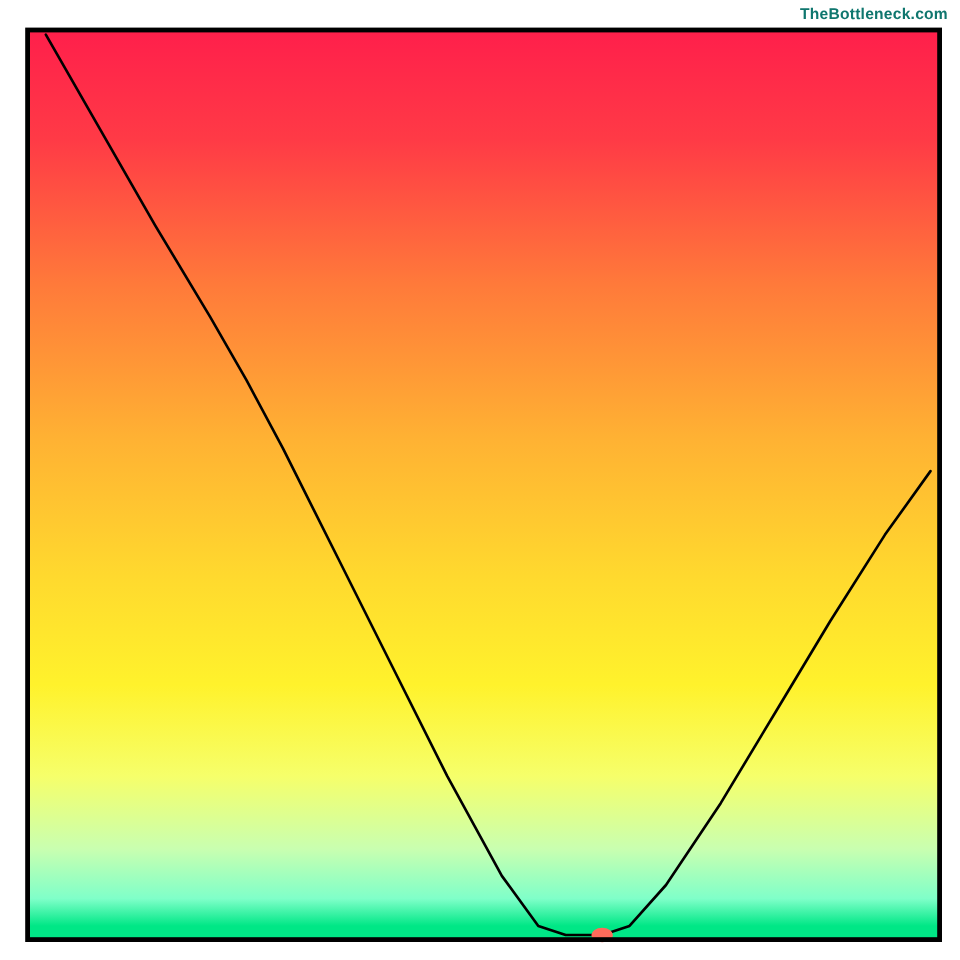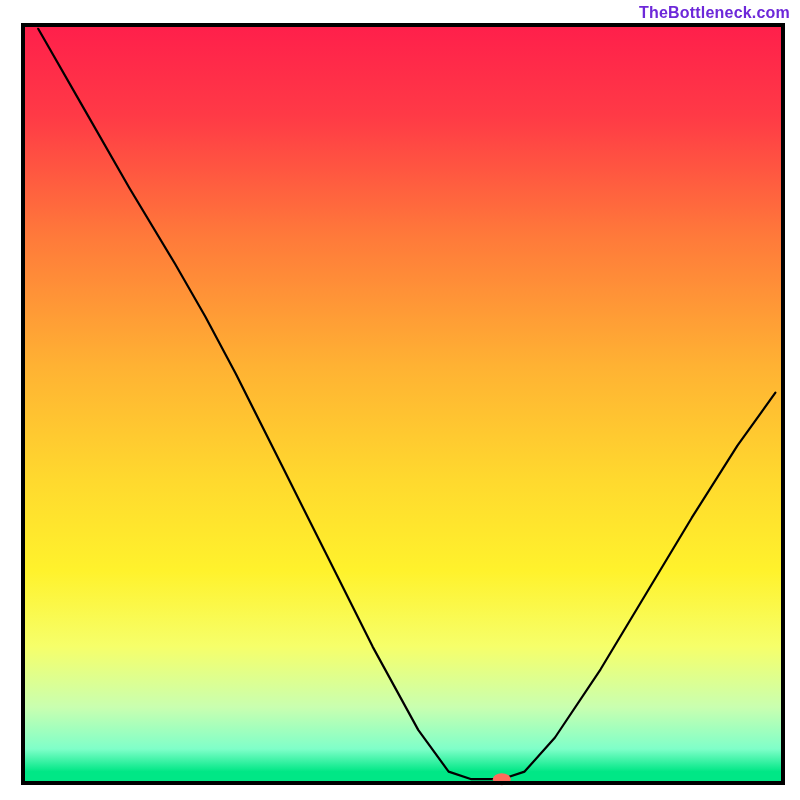--- a/index.html
+++ b/index.html
@@ -12,23 +12,23 @@
   }
   .container {
     position: relative;
     width: 800px;
     height: 800px;
   }
   .watermark {
     position: absolute;
     top: 4px;
     right: 10px;
-    font-size: 16px;
+    font-size: 13px;
     font-weight: 600;
-    color: #6d28d9;
+    color: #0f766e;
     letter-spacing: 0.2px;
     z-index: 5;
   }
   svg.chart {
     position: absolute;
     top: 0;
     left: 0;
   }
 </style>
 </head>

